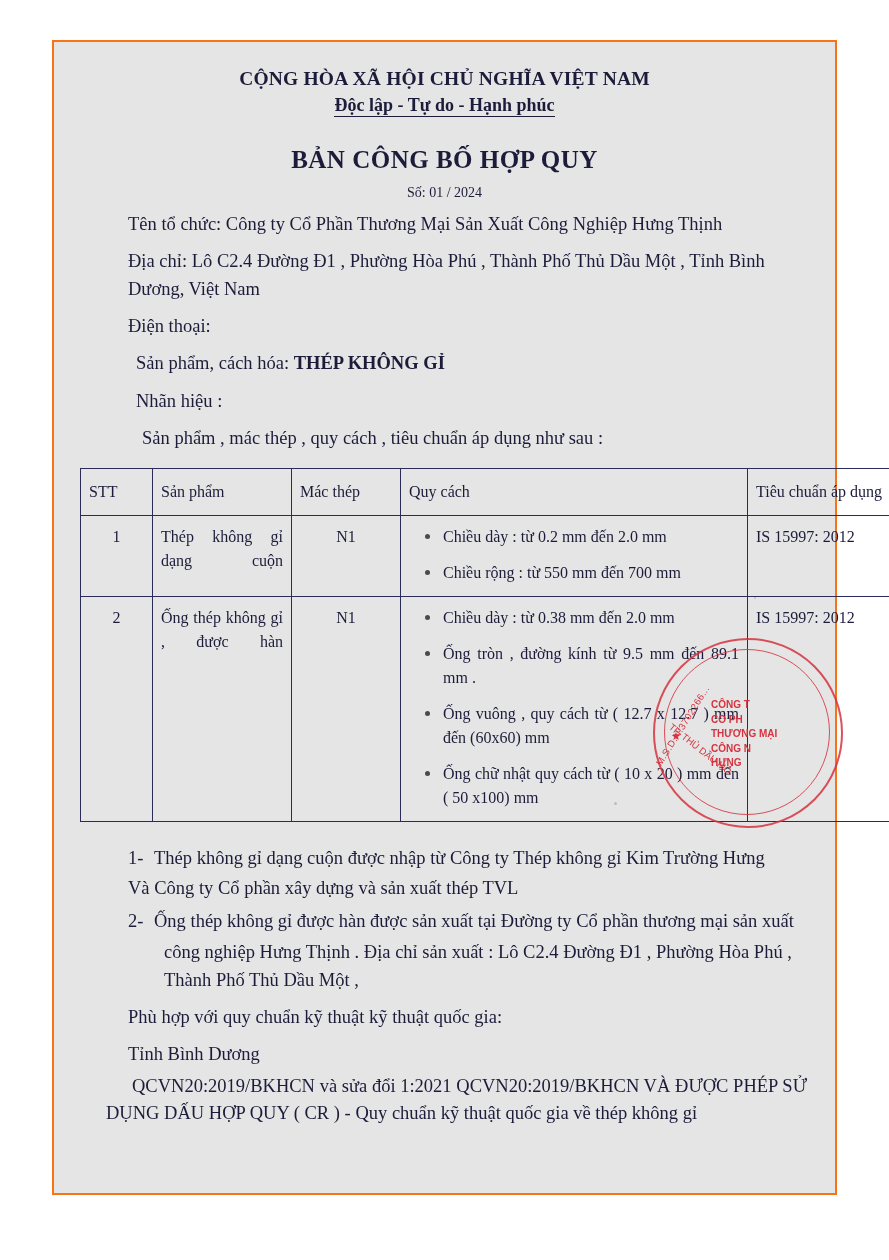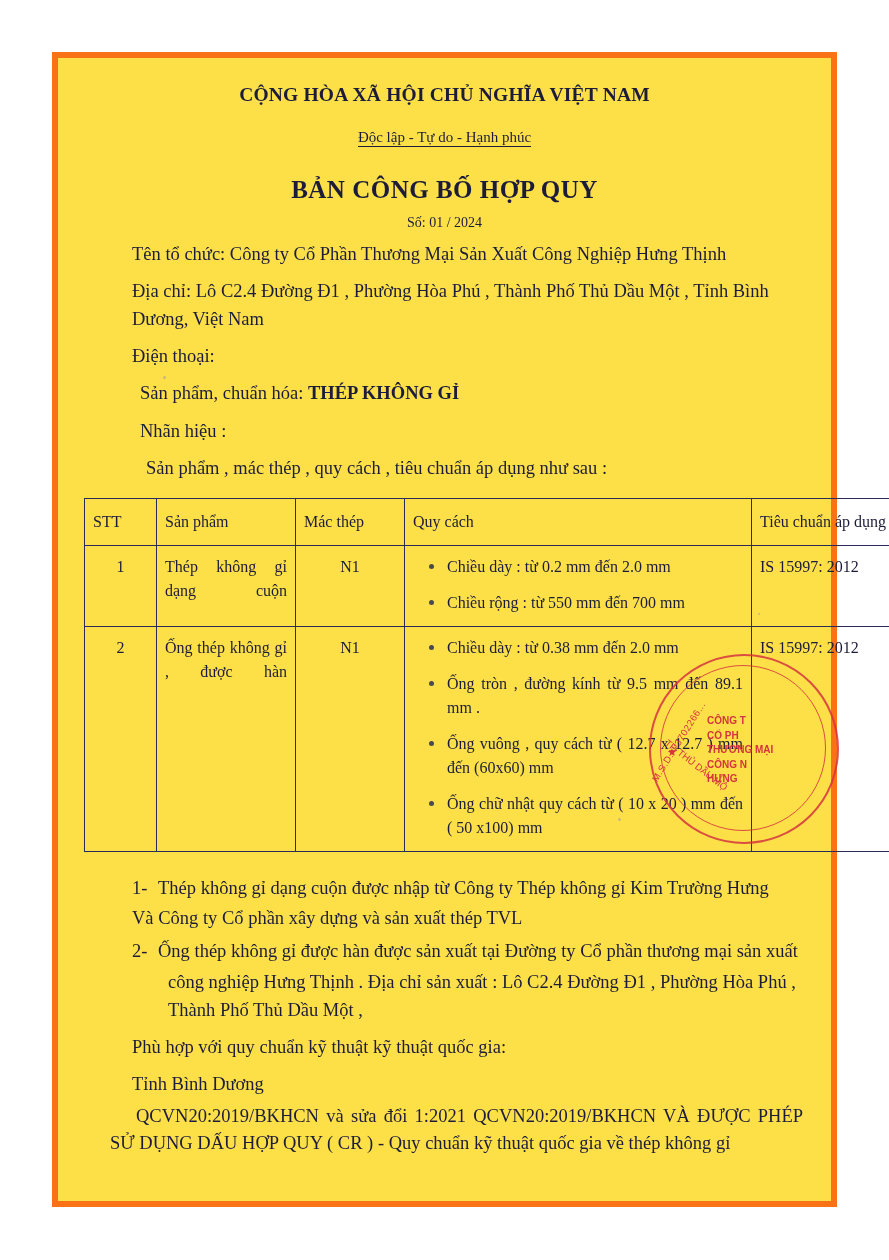--- a/index.html
+++ b/index.html
@@ -11,41 +11,41 @@
     width: 889px;
     height: 1260px;
     font-family: "Liberation Serif", serif;
     color: #1c1c3a;
     position: relative;
     overflow: hidden;
   }
   .page {
     position: absolute;
     left: 52px;
-    top: 52px;
+    top: 40px;
     width: 785px;
     height: 1155px;
-    border: 6px solid #f97316;
+    border: 2px solid #f97316;
     box-sizing: border-box;
-    background: #fde047;
+    background: #e5e5e5;
   }
   .inner {
     padding: 18px 26px 0 26px;
   }
   .center { text-align: center; }
   .title-1 {
     font-weight: bold;
     font-size: 19.5px;
     letter-spacing: 0.2px;
     margin-top: 8px;
   }
   .title-2 {
-    font-weight: normal;
-    font-size: 15px;
-    margin-top: 23px;
+    font-weight: bold;
+    font-size: 18px;
+    margin-top: 5px;
   }
   .title-2 span.u {
     border-bottom: 1.4px solid #1c1c3a;
     padding-bottom: 1px;
   }
   .title-3 {
     font-weight: bold;
     font-size: 25px;
     margin-top: 30px;
     letter-spacing: 0.5px;
@@ -216,21 +216,21 @@
     <div class="center title-2"><span class="u">Độc lập - Tự do - Hạnh phúc</span></div>
 
     <div class="center title-3">BẢN CÔNG BỐ HỢP QUY</div>
     <div class="center subtitle">Số: 01 / 2024</div>
 
     <div class="body-line indent-1">Tên tổ chức: Công ty Cổ Phần Thương Mại Sản Xuất Công Nghiệp Hưng Thịnh</div>
     <div class="body-line indent-1">Địa chỉ: Lô C2.4 Đường Đ1 , Phường Hòa Phú , Thành Phố Thủ Dầu Một , Tỉnh Bình Dương, Việt Nam</div>
     <div class="body-line indent-1">Điện thoại:</div>
 
     <div class="body-line indent-2">
-      <span>Sản phẩm, chuẩn hóa: </span><span class="bold">THÉP KHÔNG GỈ</span>
+      <span>Sản phẩm, cách hóa: </span><span class="bold">THÉP KHÔNG GỈ</span>
     </div>
     <div class="body-line indent-2">Nhãn hiệu :</div>
     <div class="body-line indent-3">Sản phẩm , mác thép , quy cách , tiêu chuẩn áp dụng như sau :</div>
 
     <table class="spec">
       <thead>
         <tr>
           <th class="c-stt">STT</th>
           <th class="c-prod">Sản phẩm</th>
           <th class="c-mac">Mác thép</th>

